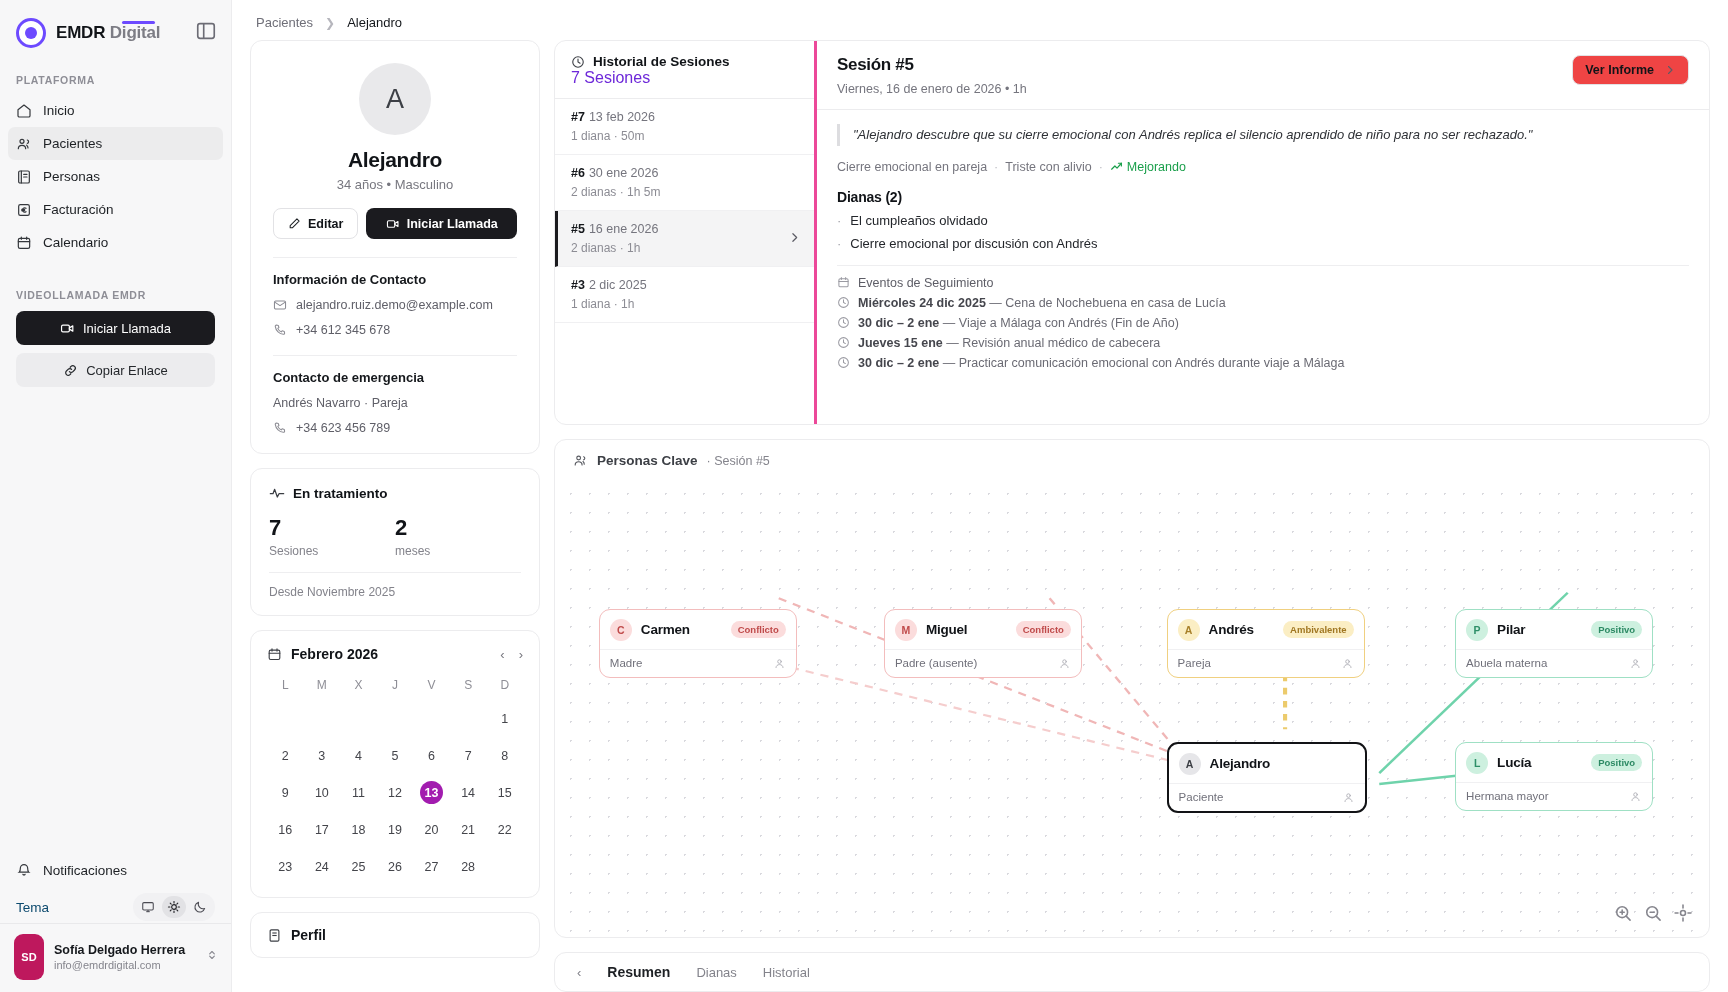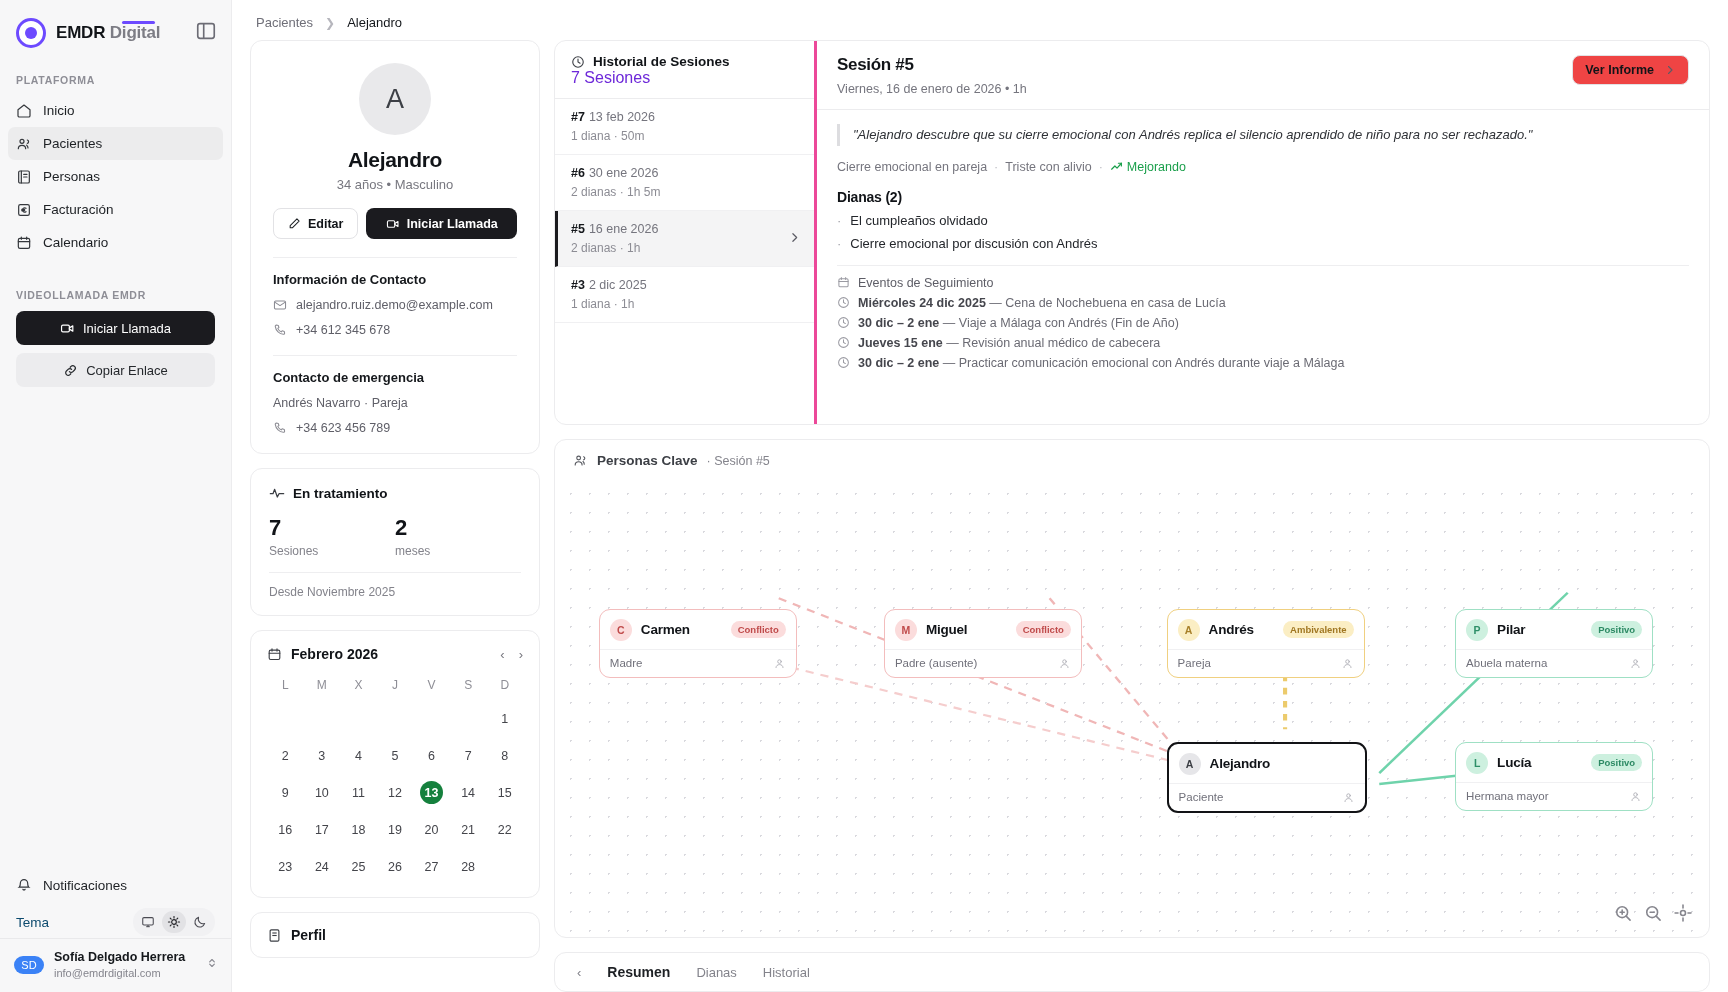--- a/index.html
+++ b/index.html
@@ -75,22 +75,22 @@
   .theme-opt {
     width: 24px; height: 22px; border-radius: 11px;
     display: flex; align-items: center; justify-content: center; cursor: pointer;
   }
   .theme-opt.sel { background: #e2e2e5; }
   .user-row {
     display: flex; align-items: center; gap: 10px;
     border-top: 1px solid #e9e9eb; padding: 10px 12px 12px 14px;
   }
   .avatar-sq {
-    width: 30px; height: 18px; border-radius: 9px; background: #3b82f6; color: #fff;
-    font-size: 11px; font-weight: 400; display: flex; align-items: center; justify-content: center;
+    width: 30px; height: 46px; border-radius: 9px; background: #be185d; color: #fff;
+    font-size: 11px; font-weight: 700; display: flex; align-items: center; justify-content: center;
   }
   .user-name { font-size: 12.5px; font-weight: 600; color: #15181c; line-height: 1.3; }
   .user-mail { font-size: 11px; color: #85858d; line-height: 1.3; }
 
   
   .main { flex: 1 1 auto; height: 992px; background: #fff; display: flex; flex-direction: column; overflow: hidden; }
   .breadcrumb { display: flex; align-items: center; gap: 12px; padding: 15px 24px 10px 24px; font-size: 13px; }
   .crumb { color: #6f6f78; cursor: pointer; }
   .crumb.cur { color: #14171b; }
   .crumb-sep { color: #b6b6bd; font-size: 12px; }
@@ -136,21 +136,21 @@
   .cal-title { display: flex; align-items: center; gap: 9px; font-size: 14px; font-weight: 700; }
   .cal-navs { display: flex; gap: 14px; color: #77777f; }
   .cal-navs span { cursor: pointer; font-size: 13px; }
   .cal-grid { display: grid; grid-template-columns: repeat(7, 1fr); margin-top: 12px; row-gap: 4px; }
   .cal-dow { text-align: center; font-size: 12px; color: #8e8e96; padding: 4px 0 6px 0; }
   .cal-day { text-align: center; font-size: 12.5px; color: #44454b; padding: 5px 0; cursor: pointer; }
   .cal-day .pill {
     display: inline-flex; width: 23px; height: 23px; border-radius: 50%;
     align-items: center; justify-content: center;
   }
-  .cal-day.today .pill { background: #15803d; color: #fff; font-weight: 600; }
+  .cal-day.today .pill { background: #a21caf; color: #fff; font-weight: 600; }
   .cal-day.blank { visibility: hidden; }
   .stub-card { padding: 14px 16px; display: flex; align-items: center; gap: 9px; font-size: 14px; font-weight: 700; }
 
   
   .col-right { flex: 1 1 auto; display: flex; flex-direction: column; gap: 14px; overflow: hidden; }
   .sess-wrap { display: flex; border: 1px solid #ececee; border-radius: 12px; overflow: hidden; height: 385px; }
   .sess-list { width: 262px; flex: 0 0 262px; border-right: 3px solid #ec4899; display: flex; flex-direction: column; }
   .sess-list-head { padding: 13px 16px 11px 16px; border-bottom: 1px solid #ececee; }
   .slh-title { display: flex; align-items: center; gap: 8px; font-size: 13.5px; font-weight: 700; }
   .slh-sub { font-size: 16px; color: #6d28d9; }

